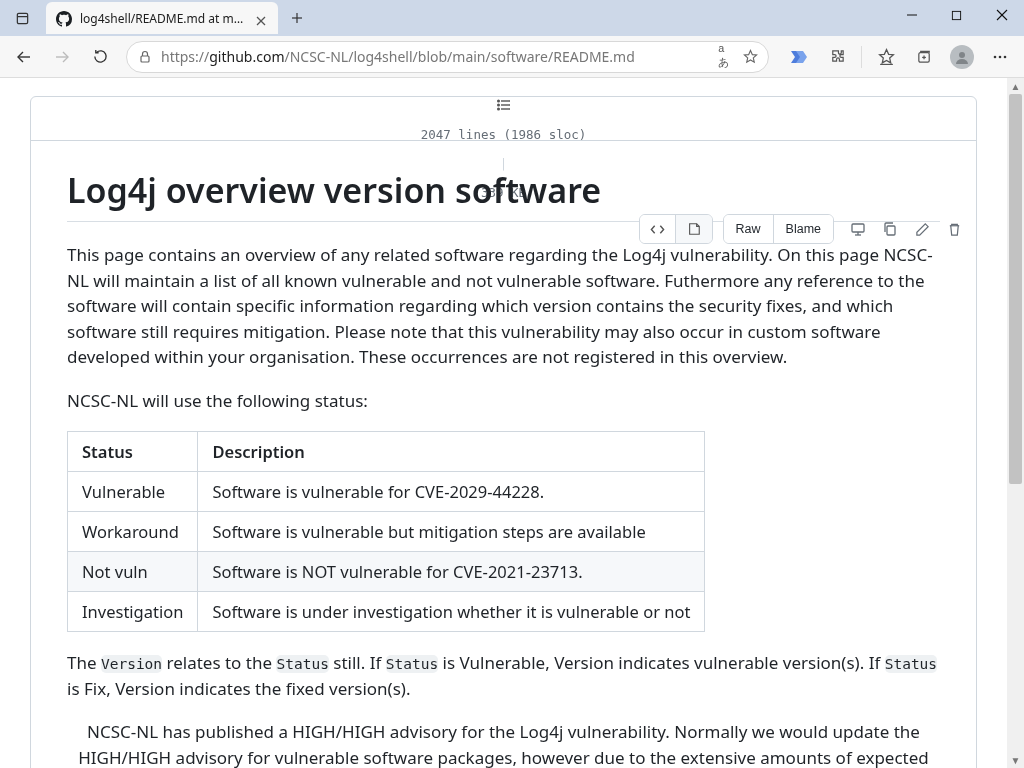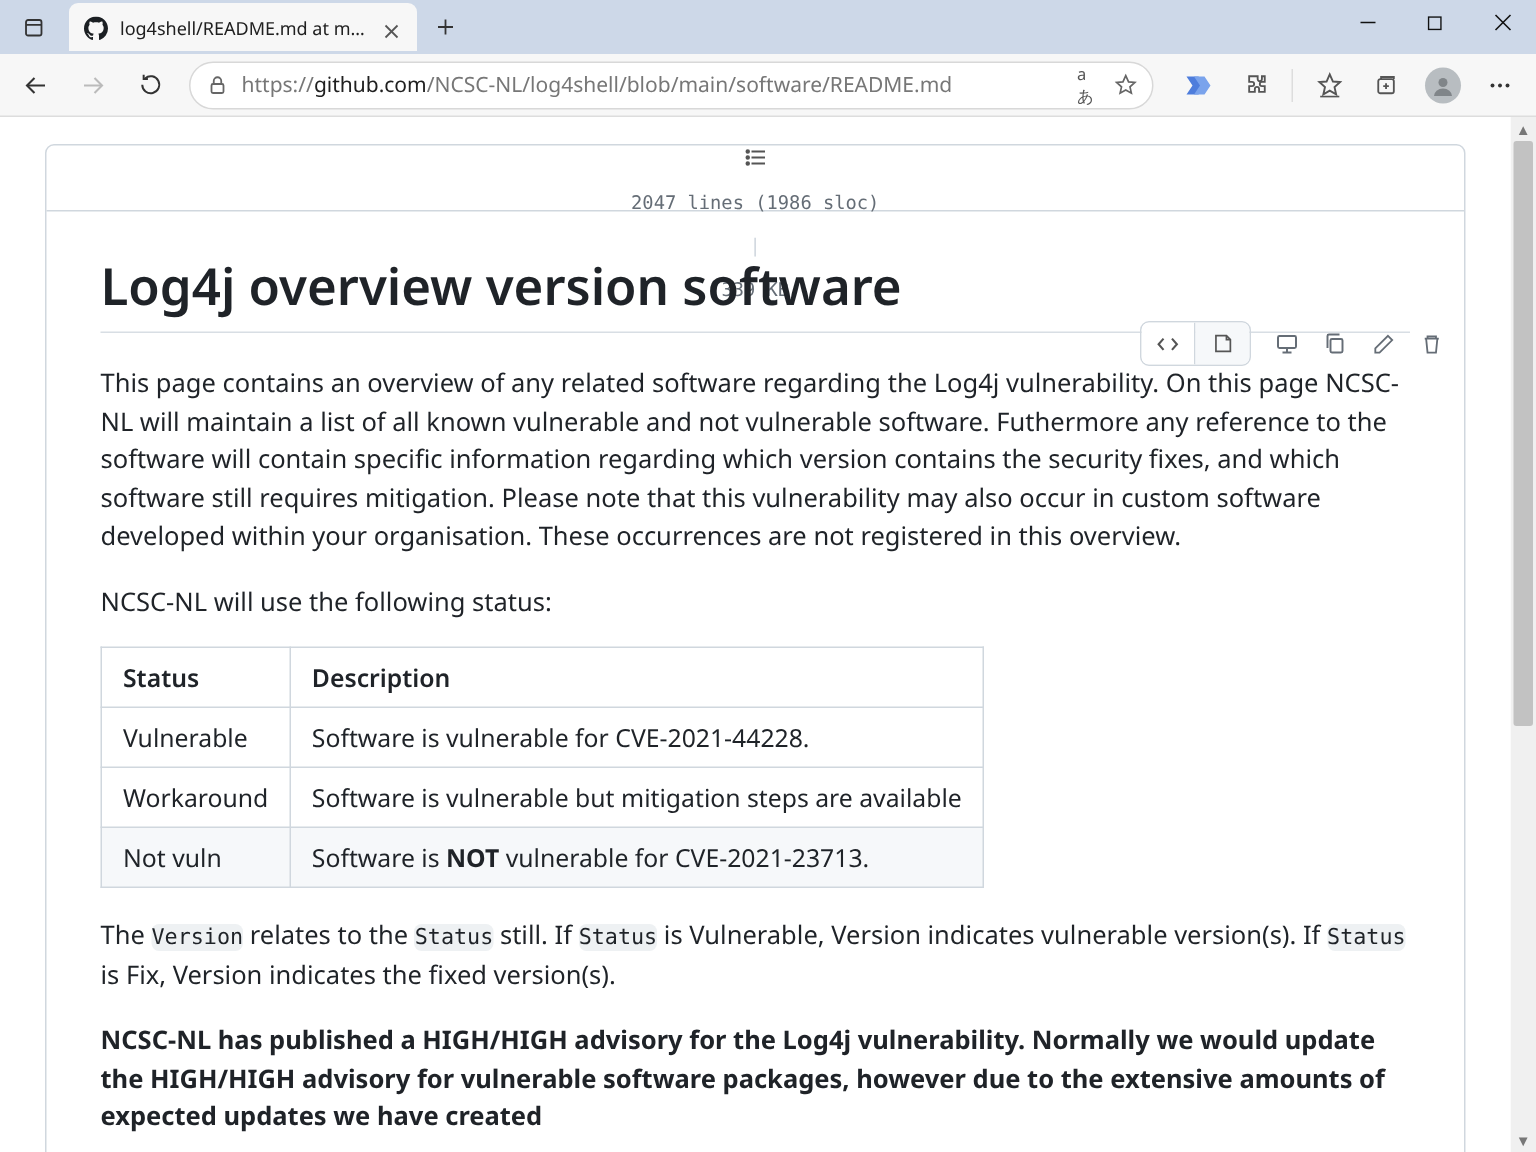--- a/index.html
+++ b/index.html
@@ -113,21 +113,21 @@
     }
     .addr-text {
       flex: 1;
       font-size: 14px;
       color: #777;
       white-space: nowrap;
       overflow: hidden;
     }
     .addr-text .urlpath { color: #777; }
     .addr-text .urlhost { color: #202020; }
-    .addr-icon { width: 16px; height: 16px; flex-shrink: 0; display:flex; align-items:center; justify-content:center; color:#555;}
+    .addr-icon { width: 16px; height: 16px; flex-shrink: 0; display:flex; align-items:center; justify-content:center; color:#555;font-family:Liberation Mono, monospace;}
     .toolbar-icons { display: flex; align-items: center; gap: 2px; margin-left: 4px; }
     .tb-btn {
       width: 36px;
       height: 34px;
       display: flex;
       align-items: center;
       justify-content: center;
       border-radius: 4px;
       color: #555;
     }
@@ -253,21 +253,21 @@
     }
     .gh-table th { font-weight: 600; background: #fff; }
     .gh-table tr.alt td { background: #f6f8fa; }
     .code-inline {
       font-family: ui-monospace, SFMono-Regular, Consolas, monospace;
       background: #eef1f3;
       padding: 1px 0;
       border-radius: 5px;
       font-size: 14.5px;
     }
-    .bold { font-weight: 700; }
+    .bold { font-weight: 400; text-align: center; }
   </style>
 </head>
 <body>
 
 <div class="titlebar">
   <div class="titlebar-left">
     <div class="tab-actions-btn">
       <svg viewBox="0 0 16 16" fill="none" stroke="#333" stroke-width="1.3">
         <rect x="2.5" y="2.5" width="11" height="11" rx="1.5"></rect>
         <line x1="2.5" y1="6" x2="13.5" y2="6"></line>
@@ -425,20 +425,24 @@
                 <polyline points="5,4 1.5,8 5,12"></polyline>
                 <polyline points="11,4 14.5,8 11,12"></polyline>
               </svg>
           </div>
           <div class="seg-btn active">
             <svg width="14" height="14" viewBox="0 0 16 16" fill="none" stroke="#555" stroke-width="1.3">
                 <path d="M3 2 h8 l3 3 v9 H3 z"></path>
                 <path d="M11 2 v3 h3"></path>
               </svg>
           </div>
+        </div>
+        <div class="seg-group txt-group">
+          <div class="seg-btn">Raw</div>
+          <div class="seg-btn">Blame</div>
         </div>
         <div class="plain-icons">
           <div class="ic">
             <svg width="16" height="16" viewBox="0 0 16 16" fill="none" stroke="#656d76" stroke-width="1.3">
                 <rect x="2" y="3" width="12" height="8" rx="1"></rect>
                 <line x1="5" y1="14" x2="11" y2="14"></line>
                 <line x1="8" y1="11" x2="8" y2="14"></line>
               </svg>
           </div>
           <div class="ic">
@@ -471,30 +475,34 @@
       <table class="gh-table">
         <thead>
           <tr>
             <th>Status</th>
             <th>Description</th>
           </tr>
         </thead>
         <tbody>
           <tr>
             <td>Vulnerable</td>
-            <td><span>Software is vulnerable for CVE-2021-44228.</span></td>
+            <td><span>Software is vulnerable for CVE-2029-44228.</span></td>
           </tr>
           <tr>
             <td>Workaround</td>
             <td><span>Software is vulnerable but mitigation steps are available</span></td>
           </tr>
           <tr class="alt">
             <td>Not vuln</td>
             <td><span>Software is </span><span class="bold">NOT</span><span> vulnerable for CVE-2021-23713.</span></td>
           </tr>
+          <tr>
+            <td>Investigation</td>
+            <td><span>Software is under investigation whether it is vulnerable or not</span></td>
+          </tr>
         </tbody>
       </table>
 
       <p>
         <span>The </span><span class="code-inline">Version</span><span> relates to the </span><span class="code-inline">Status</span><span> still. If </span><span class="code-inline">Status</span><span> is Vulnerable, Version indicates vulnerable version(s). If </span><span class="code-inline">Status</span><span> is Fix, Version indicates the fixed version(s).</span>
       </p>
 
       <p class="bold">NCSC-NL has published a HIGH/HIGH advisory for the Log4j vulnerability. Normally we would update the HIGH/HIGH advisory for vulnerable software packages, however due to the extensive amounts of expected updates we have created</p>
     </div>
   </div>

